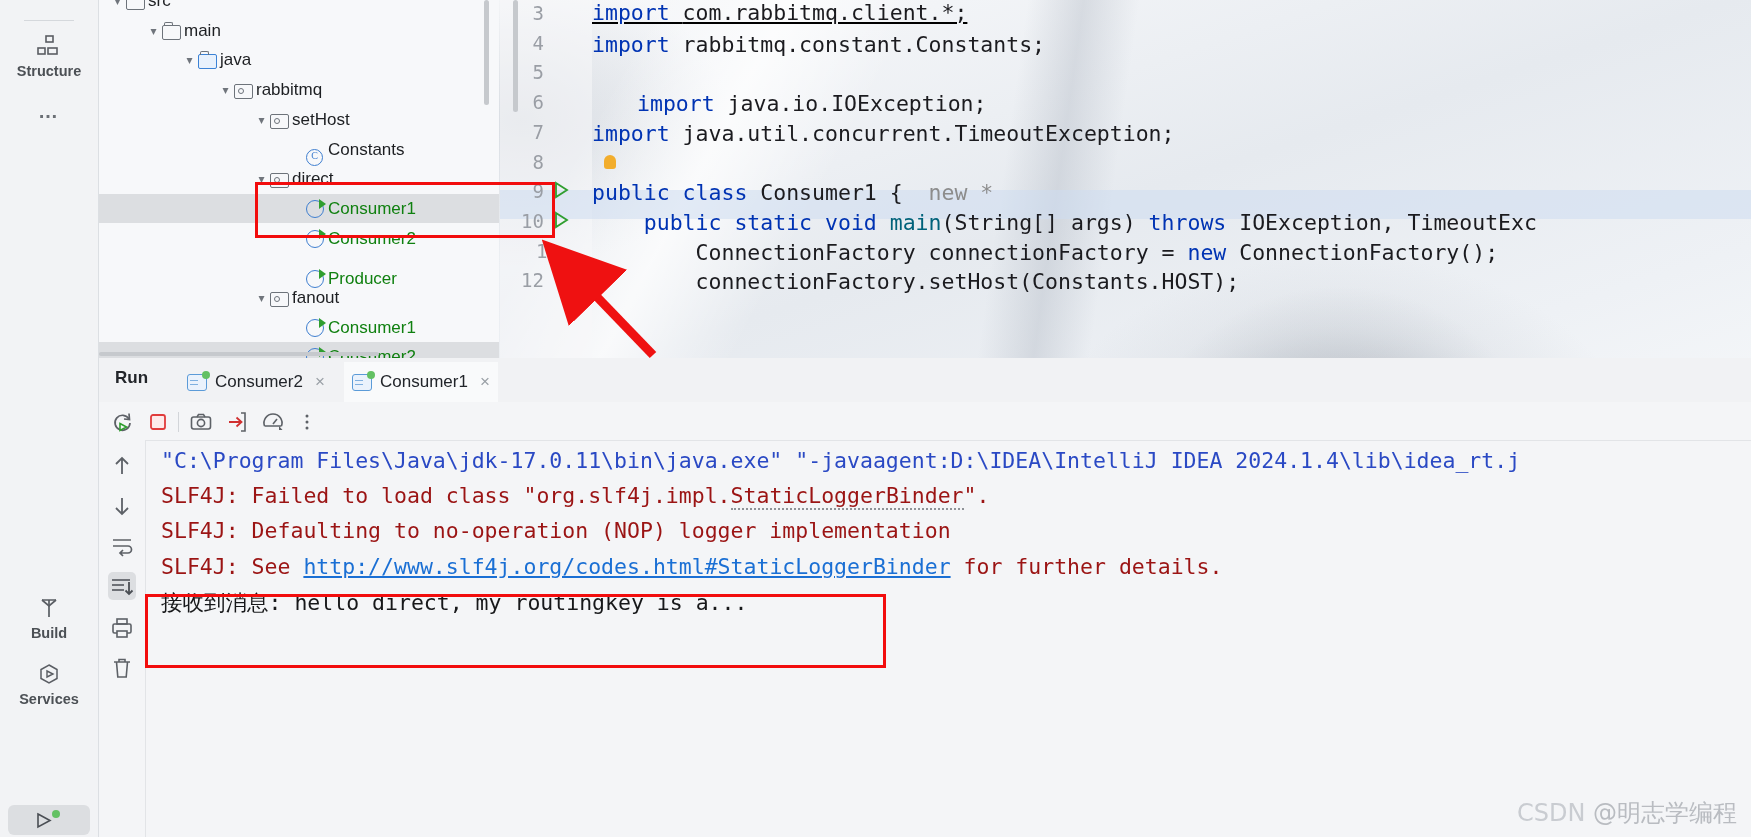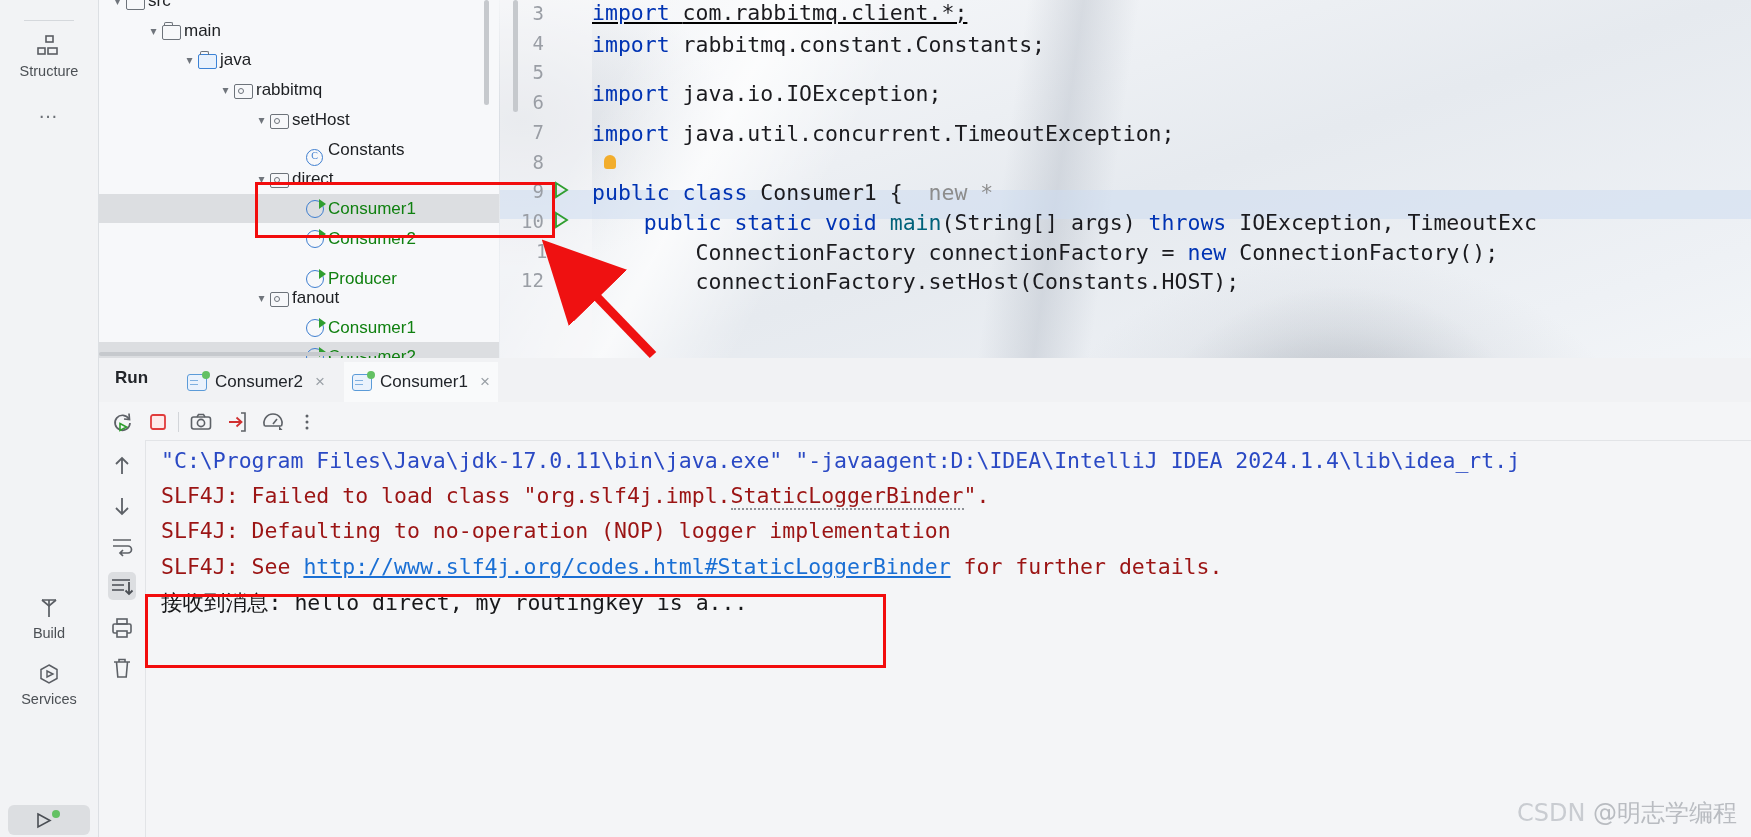--- a/index.html
+++ b/index.html
@@ -24,21 +24,21 @@
       linear-gradient(118deg, rgba(255,255,255,0) 30%, rgba(255,255,255,.75) 36%, rgba(255,255,255,0) 42%),
       linear-gradient(98deg, rgba(168,176,188,0) 55%, rgba(168,176,188,.35) 58%, rgba(168,176,188,0) 61%),
       linear-gradient(74deg, rgba(190,198,208,0) 10%, rgba(190,198,208,.28) 13%, rgba(190,198,208,0) 17%);
   }
   
   #left-bar{
     position:absolute;left:0;top:0;width:98px;height:837px;z-index:5;
     background:#f2f3f5;border-right:1px solid #dcdfe3;
   }
   .lb-divider{position:absolute;left:24px;top:20px;width:50px;height:1px;background:#d5d8dc;}
-  .lb-item{position:absolute;left:0;width:98px;text-align:center;color:#5a5d63;font-size:14.5px;}
+  .lb-item{position:absolute;left:0;width:98px;text-align:center;color:#5a5d63;font-size:14.5px;font-weight:bold;}
   .lb-item .glyph{display:block;height:26px;line-height:26px;}
   .lb-item .lbl{display:block;margin-top:3px;font-size:14.5px;color:#4c5055;}
   #lb-structure{top:34px;}
   #lb-dots{top:98px;font-size:20px;color:#6b6f75;letter-spacing:2px;}
   #lb-build{top:596px;}
   #lb-services{top:662px;}
   #lb-run-bottom{
     position:absolute;left:8px;bottom:2px;width:82px;height:30px;border-radius:6px;
     background:#dcdee1;
   }
@@ -185,21 +185,21 @@
   <div class="hl-line" style="top:190px;"></div>
   <div id="ed-scroll"></div>
   <div id="editor-lines">
       <div class="gutter-line" style="top: 2px; left: 0px; width: 44px;">3</div>
       <div class="codeline" style="top: 0; text-decoration: underline;"><span class="kw">import </span><span class="pl">com.rabbitmq.client.*;</span></div>
       <div class="gutter-line" style="top: 31.7px; left: 0px; width: 44px;">4</div>
       <div class="codeline" style="top: 31.7px;"><span class="kw">import </span><span class="pl">rabbitmq.constant.Constants;</span></div>
       <div class="gutter-line" style="top: 61.4px; left: 0px; width: 44px;">5</div>
       <div class="codeline" style="top: 61.4px;"></div>
       <div class="gutter-line" style="top: 91.1px; left: 0px; width: 44px;">6</div>
-      <div class="codeline" style="top: 81px;"><span class="kw">import </span><span class="pl">java.io.IOException;</span></div>
+      <div class="codeline" style="top: 91px; margin-left: 45px;"><span class="kw">import </span><span class="pl">java.io.IOException;</span></div>
       <div class="gutter-line" style="top: 120.8px; left: 0px; width: 44px;">7</div>
       <div class="codeline" style="top: 120.8px;"><span class="kw">import </span><span class="pl">java.util.concurrent.TimeoutException;</span></div>
       <div class="gutter-line" style="top: 150.5px; left: 0px; width: 44px;">8</div>
       <div class="codeline" style="top: 150.5px;"></div>
       <div class="gutter-line" style="top: 180.2px; left: 0px; width: 44px;">9</div>
       <div class="tri" style="left: 52px; top: 179.2px;"><svg width="18" height="22" viewBox="0 0 18 22">
           <path d="M4 4 L15 11 L4 18 Z" fill="none" stroke="#2f9e2f" stroke-width="1.8"></path>
         </svg></div>
       <div class="codeline" style="top: 180.2px;"><span class="kw">public class </span><span class="pl">Consumer1 { </span><span class="cmt"> new *</span></div>
       <div class="gutter-line" style="top: 209.9px; left: 0px; width: 44px;">10</div>

